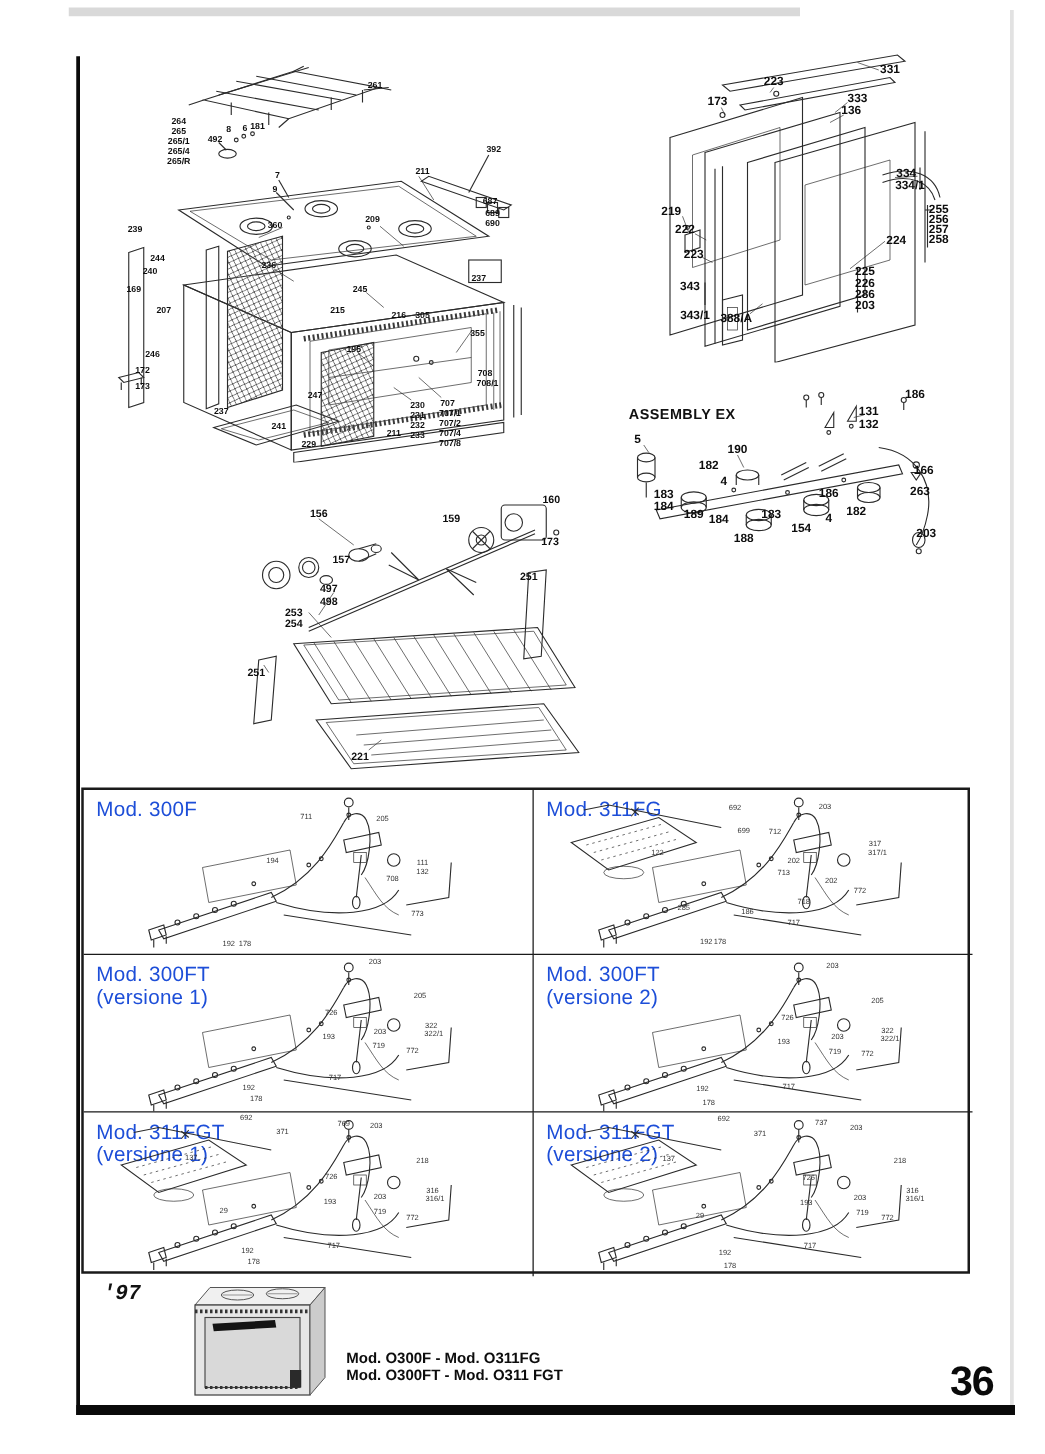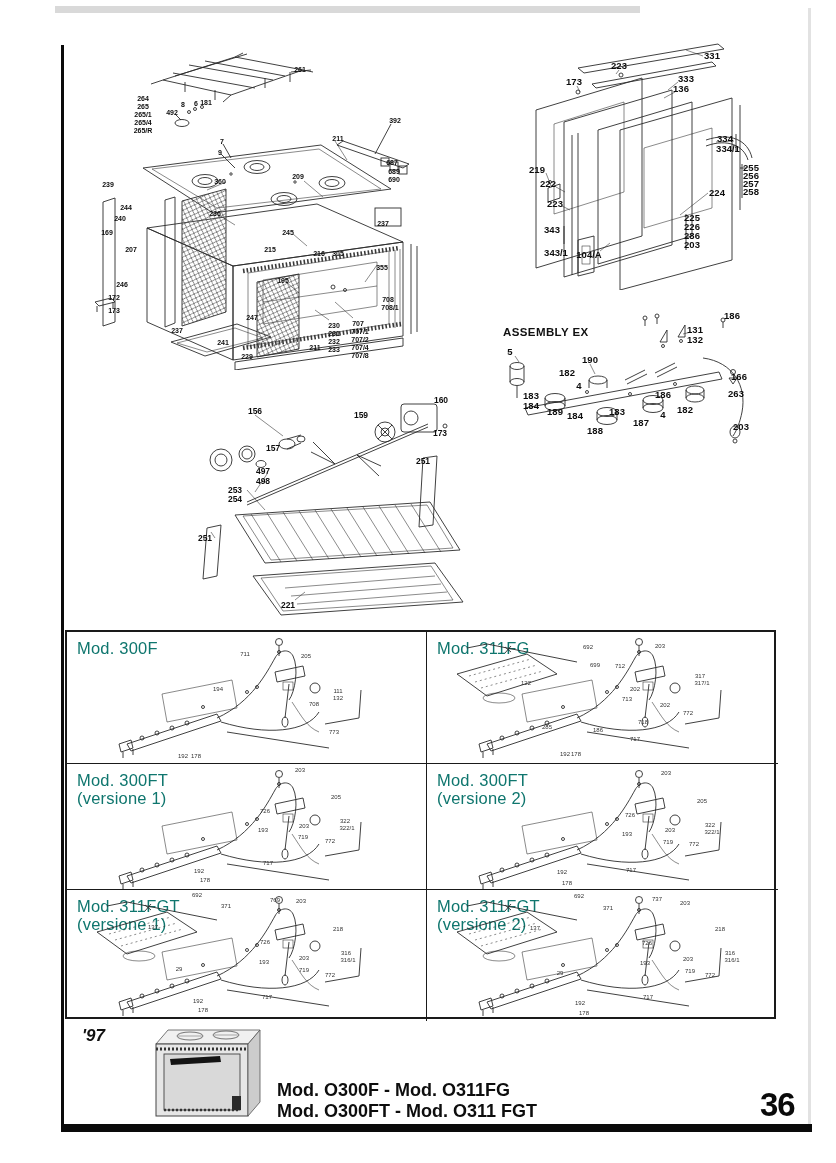--- a/index.html
+++ b/index.html
@@ -22,28 +22,28 @@
   .asm-title{position:absolute;left:8px;top:26px;font-size:11.5px;font-weight:700;letter-spacing:.4px;}
   .rot-diagram{left:195px;top:360px;width:280px;height:270px;}
   .rot-diagram .plbl{font-size:8.5px;font-weight:700;}
 
   .panel-grid{position:absolute;left:65px;top:630px;width:711px;height:389px;
               display:grid;grid-template-columns:360px 351px;grid-template-rows:132px 126px 131px;
               border:2px solid #1a1a1a;box-sizing:border-box;}
   .cell{position:relative;border-right:1.5px solid #1a1a1a;border-bottom:1.5px solid #1a1a1a;overflow:hidden;}
   .cell:nth-child(2n){border-right:none;}
   .cell:nth-child(n+5){border-bottom:none;}
-  .cell-title{position:absolute;left:10px;top:7px;font-size:16.5px;line-height:1.12;color:#0f766e;letter-spacing:.2px;}
+  .cell-title{position:absolute;left:10px;top:7px;font-size:16.5px;line-height:1.12;color:#1d4ed8;letter-spacing:.2px;}
   .cell .plbl{font-size:6px;font-weight:400;color:#333;}
   .cell svg.mini{position:absolute;left:0;top:0;}
 
   .footer-year{position:absolute;left:82px;top:1026px;font-size:17px;font-style:italic;
-               font-family:Liberation Sans, sans-serif;font-weight:700;}
+               font-family:Liberation Mono, monospace;font-weight:700;}
   .oven-photo{position:absolute;left:148px;top:1022px;}
-  .footer-models{position:absolute;left:277px;top:1080px;font-size:18px;font-weight:700;line-height:1.15;color:#0d0d0d;}
+  .footer-models{position:absolute;left:277px;top:1080px;font-size:12px;font-weight:700;line-height:1.15;color:#0d0d0d;}
   .page-number{position:absolute;left:760px;top:1086px;font-size:33px;font-weight:700;letter-spacing:-1px;color:#0a0a0a;}
 
   svg .ln{stroke:#2b2b2b;fill:none;stroke-width:0.9;}
   svg .thin{stroke:#2b2b2b;fill:none;stroke-width:0.55;}
   svg .band{stroke:#3a3a3a;fill:none;stroke-width:4.5;stroke-dasharray:1.6 2;}
 </style>
 </head>
 <body>
 
 <div class="page">
@@ -242,21 +242,21 @@
       <span class="plbl" style="left: 54px; top: 42px;">173</span>
       <span class="plbl" style="left: 166px; top: 39px;">333</span>
       <span class="plbl" style="left: 161px; top: 49px;">136</span>
       <span class="plbl" style="left: 205px; top: 99px;">334</span>
       <span class="plbl" style="left: 208px; top: 109px;">334/1</span>
       <span class="plbl" style="left: 17px; top: 130px;">219</span>
       <span class="plbl" style="left: 28px; top: 144px;">222</span>
       <span class="plbl" style="left: 35px; top: 164px;">223</span>
       <span class="plbl" style="left: 32px; top: 190px;">343</span>
       <span class="plbl" style="left: 36px; top: 213px;">343/1</span>
-      <span class="plbl" style="left: 69px; top: 215px;">104/A</span>
+      <span class="plbl" style="left: 69px; top: 215px;">388/A</span>
       <span class="plbl" style="left: 197px; top: 153px;">224</span>
       <span class="plbl" style="left: 172px; top: 178px;">225</span>
       <span class="plbl" style="left: 172px; top: 187px;">226</span>
       <span class="plbl" style="left: 172px; top: 196px;">286</span>
       <span class="plbl" style="left: 172px; top: 205px;">203</span>
       <span class="plbl" style="left: 231px; top: 128px;">255</span>
       <span class="plbl" style="left: 231px; top: 136px;">256</span>
       <span class="plbl" style="left: 231px; top: 144px;">257</span>
       <span class="plbl" style="left: 231px; top: 152px; text-align: center;">258</span>
     </div>
@@ -328,21 +328,21 @@
   <span class="plbl" style="left: 15px; top: 52px;">5</span>
       <span class="plbl" style="left: 95px; top: 60px;">190</span>
       <span class="plbl" style="left: 72px; top: 73px;">182</span>
       <span class="plbl" style="left: 84px; top: 86px;">4</span>
       <span class="plbl" style="left: 36px; top: 96px;">183</span>
       <span class="plbl" style="left: 36px; top: 106px;">184</span>
       <span class="plbl" style="left: 60px; top: 112px;">189</span>
       <span class="plbl" style="left: 80px; top: 116px;">184</span>
       <span class="plbl" style="left: 100px; top: 131px;">188</span>
       <span class="plbl" style="left: 122px; top: 112px;">183</span>
-      <span class="plbl" style="left: 146px; top: 123px;">187</span>
+      <span class="plbl" style="left: 146px; top: 123px;">154</span>
       <span class="plbl" style="left: 168px; top: 115px;">4</span>
       <span class="plbl" style="left: 168px; top: 95px;">186</span>
       <span class="plbl" style="left: 190px; top: 110px;">182</span>
       <span class="plbl" style="left: 200px; top: 30px;">131</span>
       <span class="plbl" style="left: 200px; top: 40px;">132</span>
       <span class="plbl" style="left: 237px; top: 16px;">186</span>
       <span class="plbl" style="left: 244px; top: 77px;">166</span>
       <span class="plbl" style="left: 241px; top: 94px;">263</span>
       <span class="plbl" style="left: 246px; top: 127px;">203</span>
     </div>

